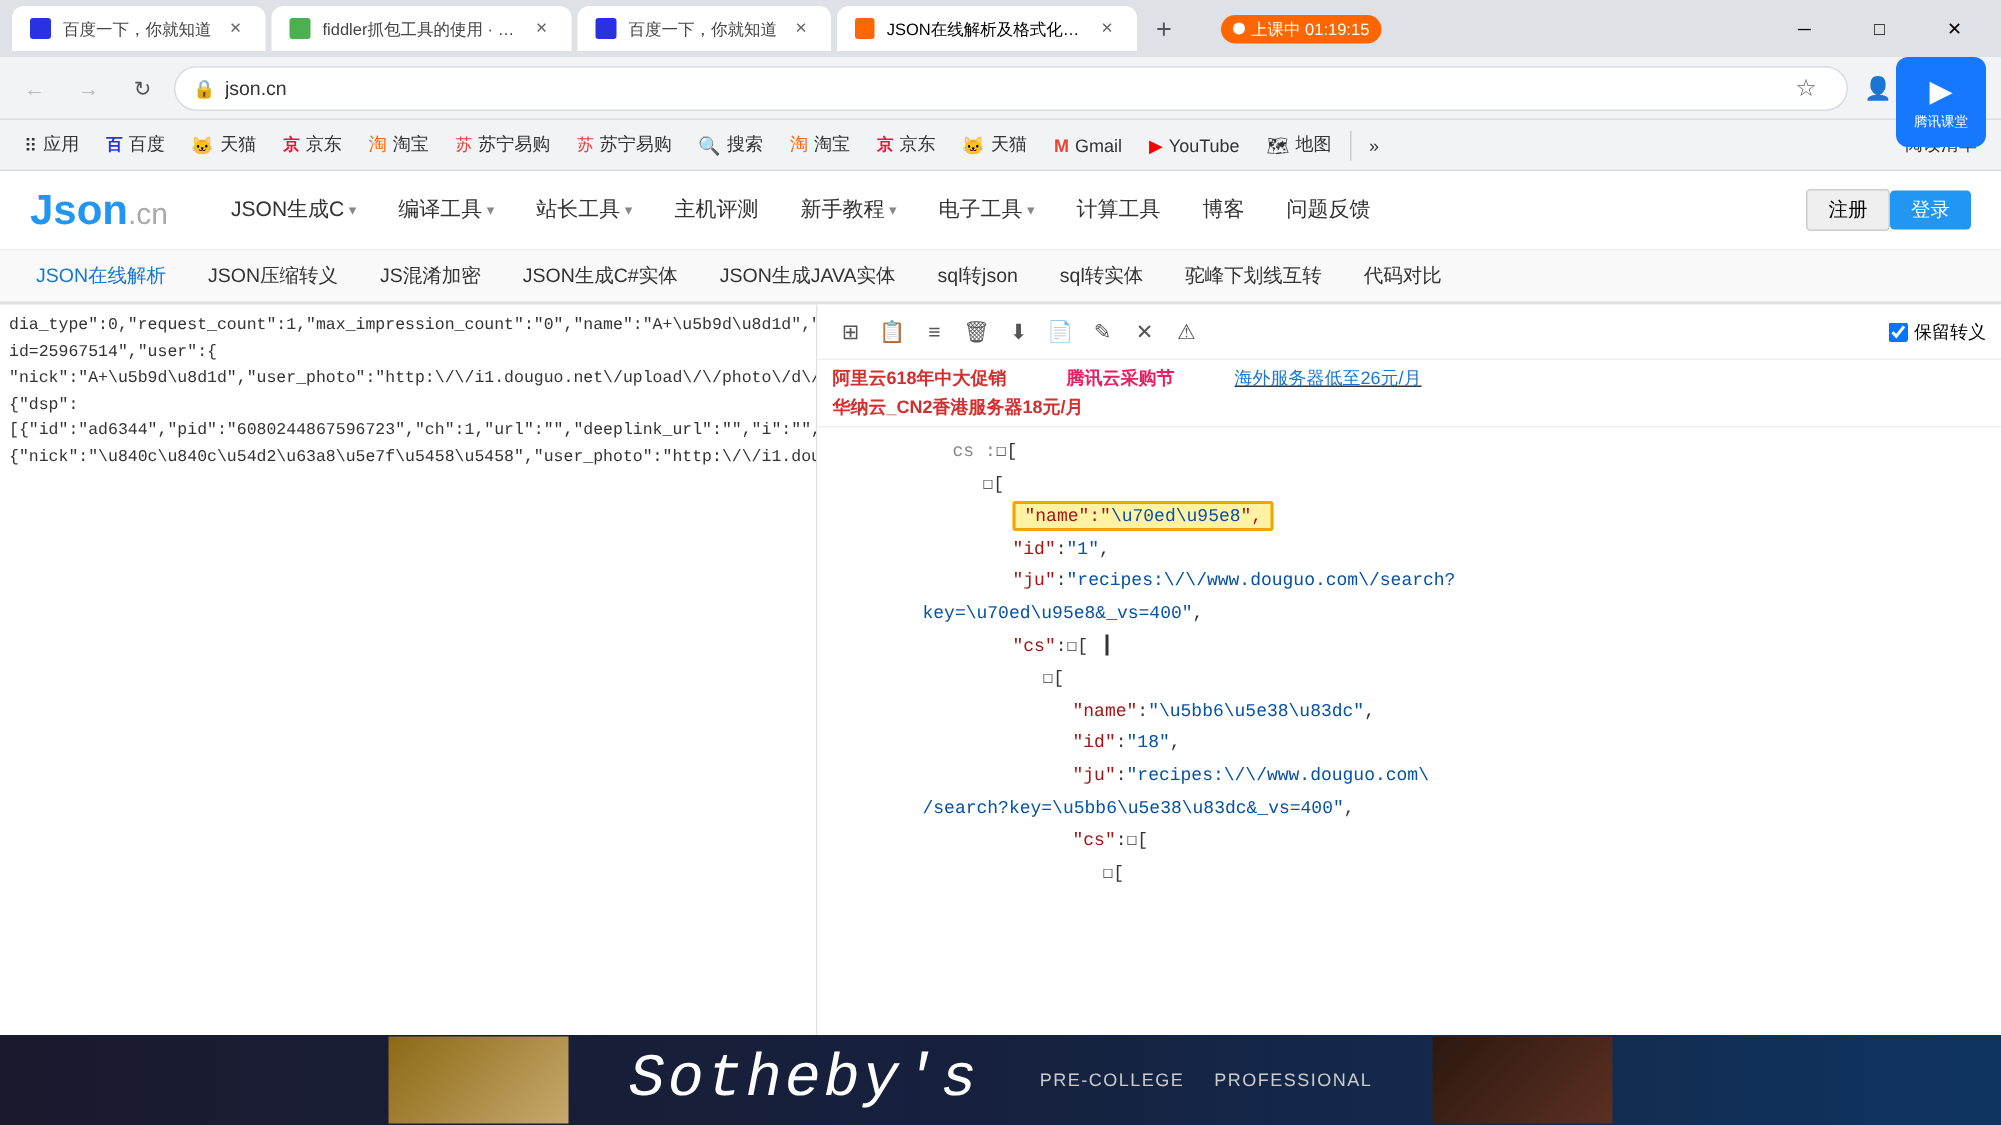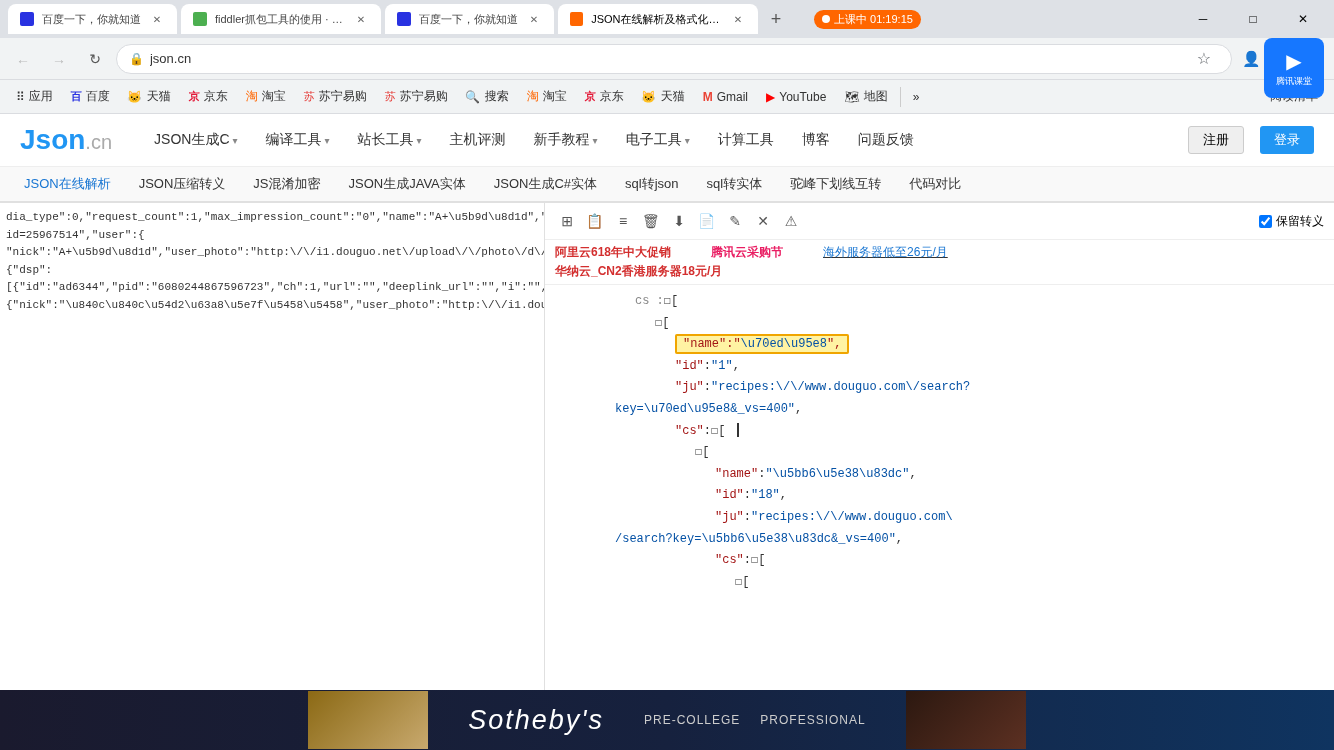--- a/index.html
+++ b/index.html
@@ -42,21 +42,21 @@
     
     .page-content { flex: 1; background: #fff; display: flex; flex-direction: column; overflow: hidden; }
 
     
     .site-header { background: #fff; padding: 10px 20px; display: flex; align-items: center; gap: 30px; border-bottom: 1px solid #eee; }
     .site-logo { font-size: 28px; font-weight: bold; color: #333; }
     .site-logo span { color: #2196F3; }
     .nav-menu { display: flex; gap: 4px; align-items: center; }
     .nav-menu-item { padding: 6px 12px; font-size: 14px; color: #333; cursor: pointer; display: flex; align-items: center; gap: 3px; border-radius: 3px; }
     .nav-menu-item .arrow { font-size: 10px; color: #888; }
-    .header-right { margin-left: auto; display: flex; gap: 16px; }
+    .header-right { margin-left: auto; display: flex; gap: 0; align-items: center; }
     .btn-register { border: 1px solid #ccc; padding: 4px 14px; border-radius: 3px; font-size: 13px; cursor: pointer; }
     .btn-login { background: #2196F3; color: white; border: none; padding: 4px 14px; border-radius: 3px; font-size: 13px; cursor: pointer; }
 
     
     .tool-tabs { display: flex; background: #f9f9f9; border-bottom: 2px solid #e0e0e0; padding: 0 10px; overflow: hidden; }
     .tool-tab { padding: 8px 14px; font-size: 13px; color: #333; cursor: pointer; white-space: nowrap; }
     .tool-tab.active { color: #1976D2; border-bottom: 2px solid #1976D2; margin-bottom: -2px; }
 
     
     .main-split { display: flex; flex: 1; overflow: hidden; }
@@ -77,21 +77,21 @@
     .ad-link { color: #d32f2f; font-weight: bold; cursor: pointer; }
     .ad-link2 { color: #e91e63; font-weight: bold; cursor: pointer; }
     .ad-link3 { color: #1976D2; cursor: pointer; }
 
     
     .right-json { flex: 1; overflow: auto; padding: 6px 10px; font-size: 12px; font-family: 'Courier New', monospace; line-height: 1.7; position: relative; }
 
     
     .bottom-ad { height: 60px; background: linear-gradient(to right, #1a1a2e, #16213e, #0f3460); display: flex; align-items: center; justify-content: center; overflow: hidden; position: relative; }
     .ad-content { display: flex; align-items: center; gap: 40px; color: #fff; }
-    .sothebys-logo { font-size: 27px; font-style: italic; color: #fff; font-family: Liberation Sans, sans-serif; letter-spacing: 2px; }
+    .sothebys-logo { font-size: 40px; font-style: italic; color: #fff; font-family: Liberation Mono, monospace; letter-spacing: 2px; }
     .ad-image-placeholder { width: 120px; height: 58px; background: linear-gradient(135deg, #c8a96e, #8b6914); display: flex; align-items: center; justify-content: center; overflow: hidden; }
 
     
     .tencent-badge { position: absolute; right: 10px; top: 38px; background: #1677ff; width: 60px; height: 60px; border-radius: 8px; display: flex; flex-direction: column; align-items: center; justify-content: center; gap: 2px; }
     .tencent-play { color: #fff; font-size: 20px; }
     .tencent-text { color: #fff; font-size: 9px; }
 
     
     .left-panel::-webkit-scrollbar, .right-json::-webkit-scrollbar { width: 8px; }
     .left-panel::-webkit-scrollbar-thumb, .right-json::-webkit-scrollbar-thumb { background: #ccc; border-radius: 4px; }
@@ -269,22 +269,22 @@
       <div class="header-right">
         <button class="btn-register">注册</button>
         <button class="btn-login">登录</button>
       </div>
     </div>
 
     <div class="tool-tabs">
       <div class="tool-tab active">JSON在线解析</div>
       <div class="tool-tab">JSON压缩转义</div>
       <div class="tool-tab">JS混淆加密</div>
+      <div class="tool-tab">JSON生成C#实体</div>
       <div class="tool-tab">JSON生成JAVA实体</div>
-      <div class="tool-tab">JSON生成C#实体</div>
       <div class="tool-tab">sql转json</div>
       <div class="tool-tab">sql转实体</div>
       <div class="tool-tab">驼峰下划线互转</div>
       <div class="tool-tab">代码对比</div>
     </div>
 
     <div class="main-split">
 
       <div class="left-panel">
         <div style="font-size:11px; line-height:1.6; color:#333; font-family:'Courier New',monospace;">dia_type":0,"request_count":1,"max_impression_count":"0","name":"A+\u5b9d\u8d1d","logo":"http:\/\/i1.douguo.net\/upload\/\/photo\/d\/a\/3\/daac5937ce866843efe1d99f5f824e93.png","logo_action_url":"recipes:\/\/www.douguo.com\/user?id=25967514","user":{<br>"nick":"A+\u5b9d\u8d1d","user_photo":"http:\/\/i1.douguo.net\/upload\/\/photo\/d\/a\/3\/daac5937ce866843efe1d99f5f824e93.png","lvl":7,"user_id":"25967514"},"show":"0","ximage":"http:\/\/advert_user\/b\/f\/d\/Vbf5108dc9f8940ff37fcf80bef23a56d.jpg","canclose":0,"prompt_text":"\u524d\u5f80\u5e94\u7528","request_timeout":5,"track_id":1},"cid":"53"},{"dsp":[{"id":"ad6344","pid":"6080244867596723","ch":1,"url":"","deeplink_url":"","i":"","cap":"\u5e7f\u544a","position":"1recipecategory","query":"","client_ip":"42.153.36.141","req_min_i":60,"channel":"","media_type":0,"request_count":1,"max_impression_count":0,"name":"\u840c\u840c\u54d2\u63a8\u5e7f\u5458\u5458","logo":"http:\/\/i1.douguo.net\/upload\/\/photo\/2\/1\/1\/70_215540a4a78ff0584e3f41d2de1a7191.jpg","user":{"nick":"\u840c\u840c\u54d2\u63a8\u5e7f\u5458\u5458","user_photo":"http:\/\/i1.douguo.net\/upload\/\/photo\/2\/1\/1\/70_215540a4a78ff0584e3f41d2de1a7191.jpg","lvl":7,"user_id":23010754},"show":"0","ximage":"","canclose":0,"prompt_text":"\u524d\u5f80\u5e94\u7528","request_timeout":3,"track_id":1},"cid":"18"}]}}

